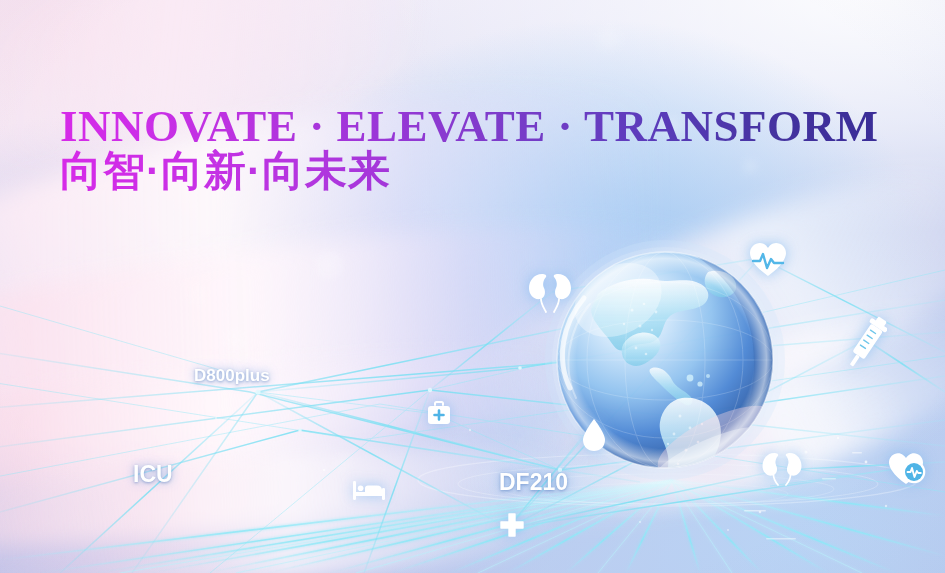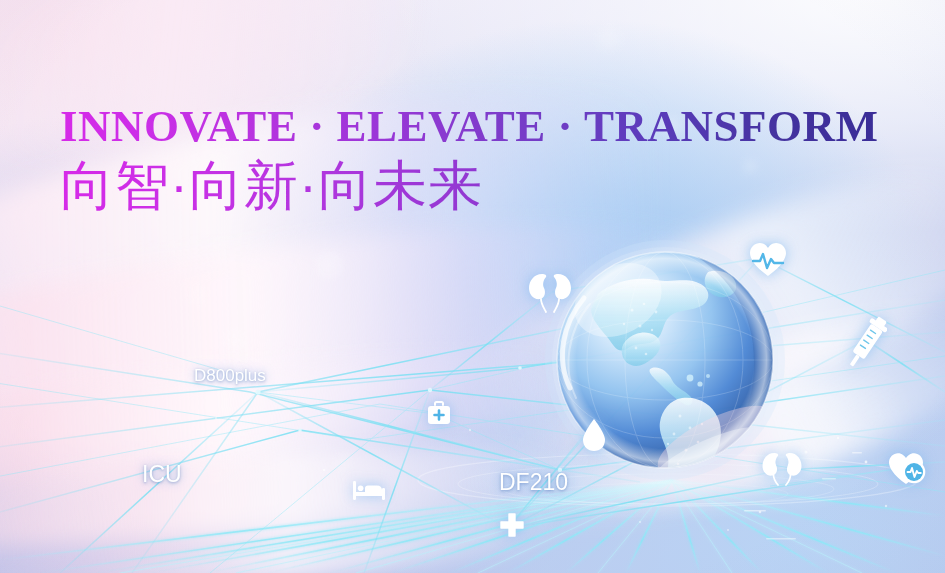--- a/index.html
+++ b/index.html
@@ -115,43 +115,43 @@
     line-height:1.0;
     white-space:nowrap;
     background:linear-gradient(90deg,
       #d62ae8 0%, #cc2ee8 10%, #bb33e0 22%,
       #9c36d8 38%, #7a3cc9 55%, #5b3cbb 72%,
       #44329f 88%, #3a2d97 100%);
     -webkit-background-clip:text;background-clip:text;
     -webkit-text-fill-color:transparent;color:transparent;font-family:Liberation Serif, serif;
   }
   .line-cn{
-    margin-top:8px;
-    font-size:54px;
-    font-weight:normal;
+    margin-top:0;
+    font-size:42px;
+    font-weight:bold;
     letter-spacing:1px;
     line-height:1.05;
     white-space:nowrap;
     background:linear-gradient(90deg,
       #d62ae8 0%, #c930e6 16%, #b036de 32%,
       #9238d2 50%, #7438c2 68%, #5d36b2 86%, #5235a8 100%);
     -webkit-background-clip:text;background-clip:text;
     -webkit-text-fill-color:transparent;color:transparent;
   }
 
   
   .label{
     position:absolute;z-index:35;
     color:#ffffff;
-    font-weight:normal;
+    font-weight:bold;
     text-shadow:0 0 10px rgba(120,170,230,.75),0 1px 3px rgba(60,100,170,.5);
     white-space:nowrap;
   }
   .lbl-d800{left:194px;top:366px;font-size:17px;}
-  .lbl-icu{left:142px;top:461px;font-size:23px;}
+  .lbl-icu{left:133px;top:461px;font-size:23px;}
   .lbl-df210{left:499px;top:469px;font-size:23px;}
 
   
   .ico{position:absolute;z-index:36;
        filter:drop-shadow(0 0 7px rgba(140,190,240,.85));}
 </style>
 </head>
 <body>
 
 <div class="banner">

